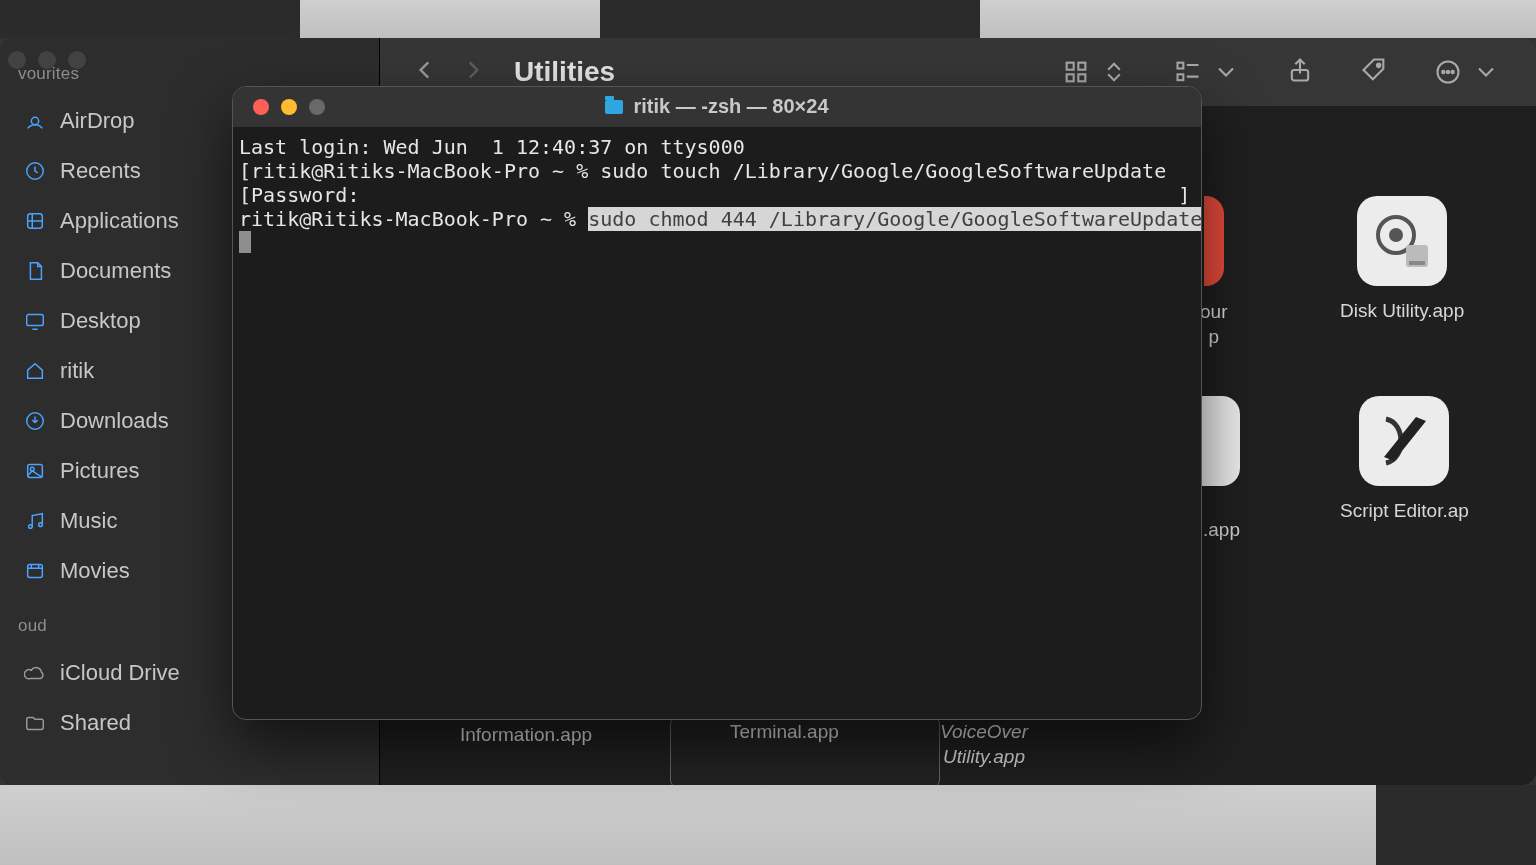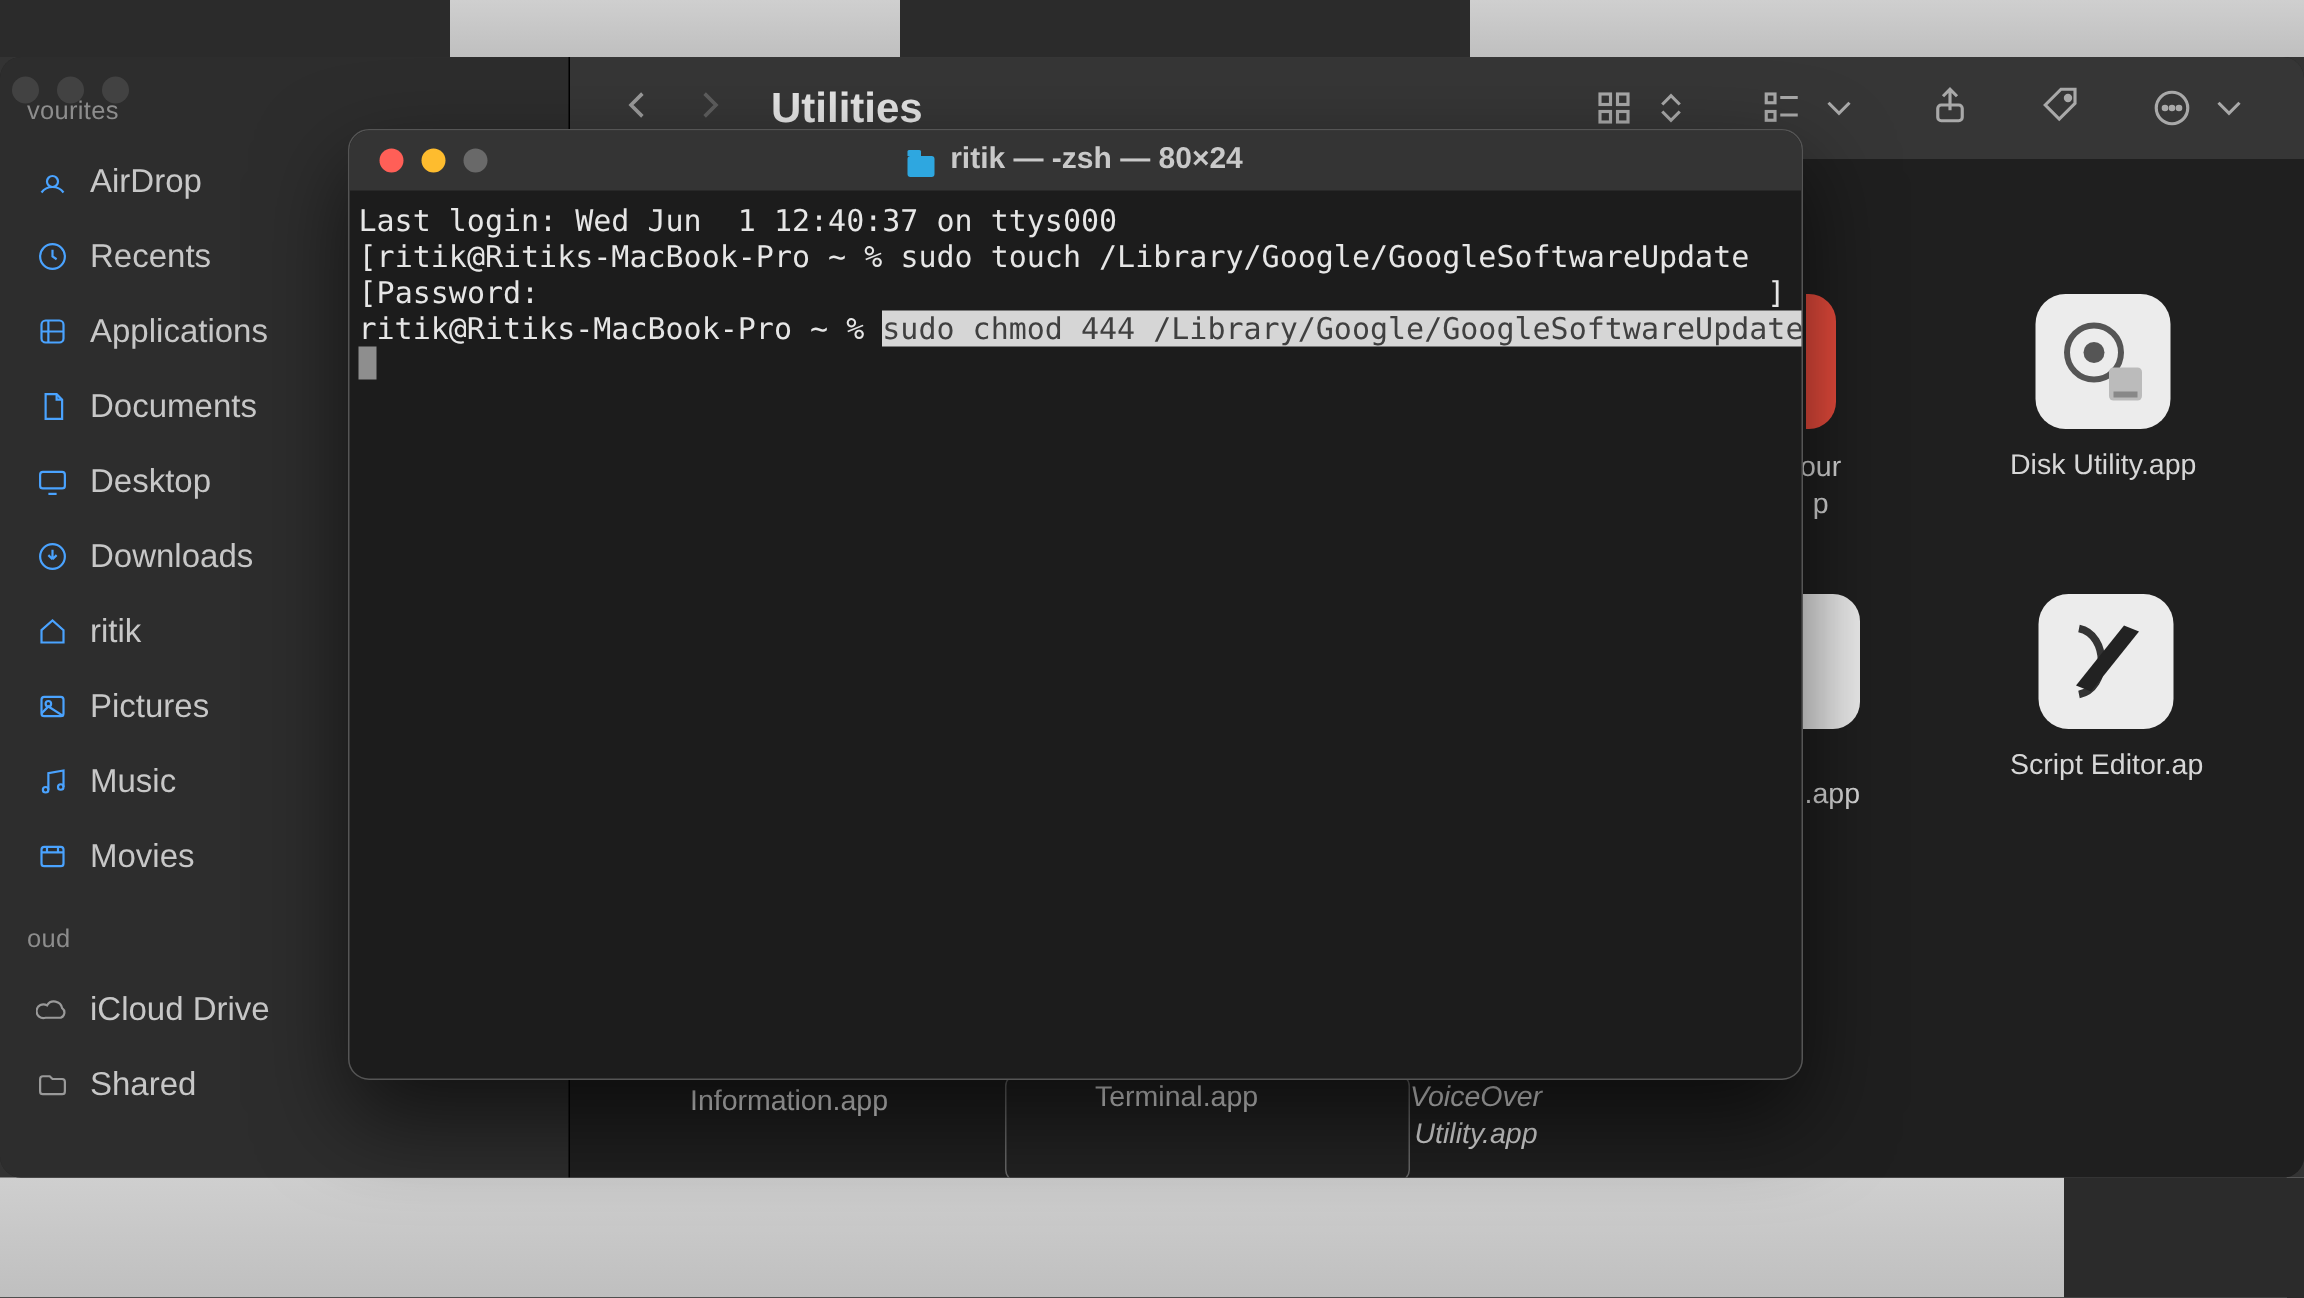--- a/index.html
+++ b/index.html
@@ -77,21 +77,21 @@
     position:relative;
   }
   .term .traffic2{ display:flex; gap:12px; margin-left:20px;}
   .term .traffic2 span{ width:16px; height:16px; border-radius:50%; display:block;}
   .tr-red   { background:#ff5f57;}
   .tr-yel   { background:#febc2e;}
   .tr-grn   { background:#696969;}
   .term .title{
     position:absolute; left:0; right:0; text-align:center;
     color:#c9c9c9; font-size:20px; font-weight:600;
-    display:flex; align-items:flex-end; justify-content:center; gap:10px; top:8px;
+    display:flex; align-items:center; justify-content:center; gap:10px; top:8px;
     pointer-events:none;
   }
   .folder-ico{ width:18px; height:14px; background:#2ea7e0; border-radius:2px;
      position:relative; display:inline-block;}
   .folder-ico::before{content:"";position:absolute;top:-4px;left:0;width:9px;height:4px;background:#2ea7e0;border-radius:1px 1px 0 0;}
   .term pre{
     font-family: "Menlo","Consolas",monospace;
     font-size:20px; line-height:24px; color:#e6e6e6;
     padding:8px 6px; white-space:pre;
   }
@@ -157,33 +157,33 @@
           <svg viewBox="0 0 24 24">
             <rect x="3" y="5" width="18" height="12" rx="2"></rect>
             <path d="M9 21h6"></path>
           </svg>
         </span>
       <span>Desktop</span>
       </div>
     <div class="side-item">
       <span class="side-icon">
           <svg viewBox="0 0 24 24">
+            <path d="M4 11l8-7 8 7v9H4z"></path>
+          </svg>
+        </span>
+      <span>ritik</span>
+      </div>
+    <div class="side-item">
+      <span class="side-icon">
+          <svg viewBox="0 0 24 24">
             <circle cx="12" cy="12" r="9"></circle>
             <path d="M12 7v7m0 0l-3-3m3 3l3-3"></path>
           </svg>
         </span>
       <span>Downloads</span>
-      </div>
-    <div class="side-item">
-      <span class="side-icon">
-          <svg viewBox="0 0 24 24">
-            <path d="M4 11l8-7 8 7v9H4z"></path>
-          </svg>
-        </span>
-      <span>ritik</span>
       </div>
     <div class="side-item">
       <span class="side-icon">
           <svg viewBox="0 0 24 24">
             <rect x="4" y="5" width="16" height="14" rx="2"></rect>
             <circle cx="9" cy="10" r="2"></circle>
             <path d="M4 17l5-5 11 7"></path>
           </svg>
         </span>
       <span>Pictures</span>

